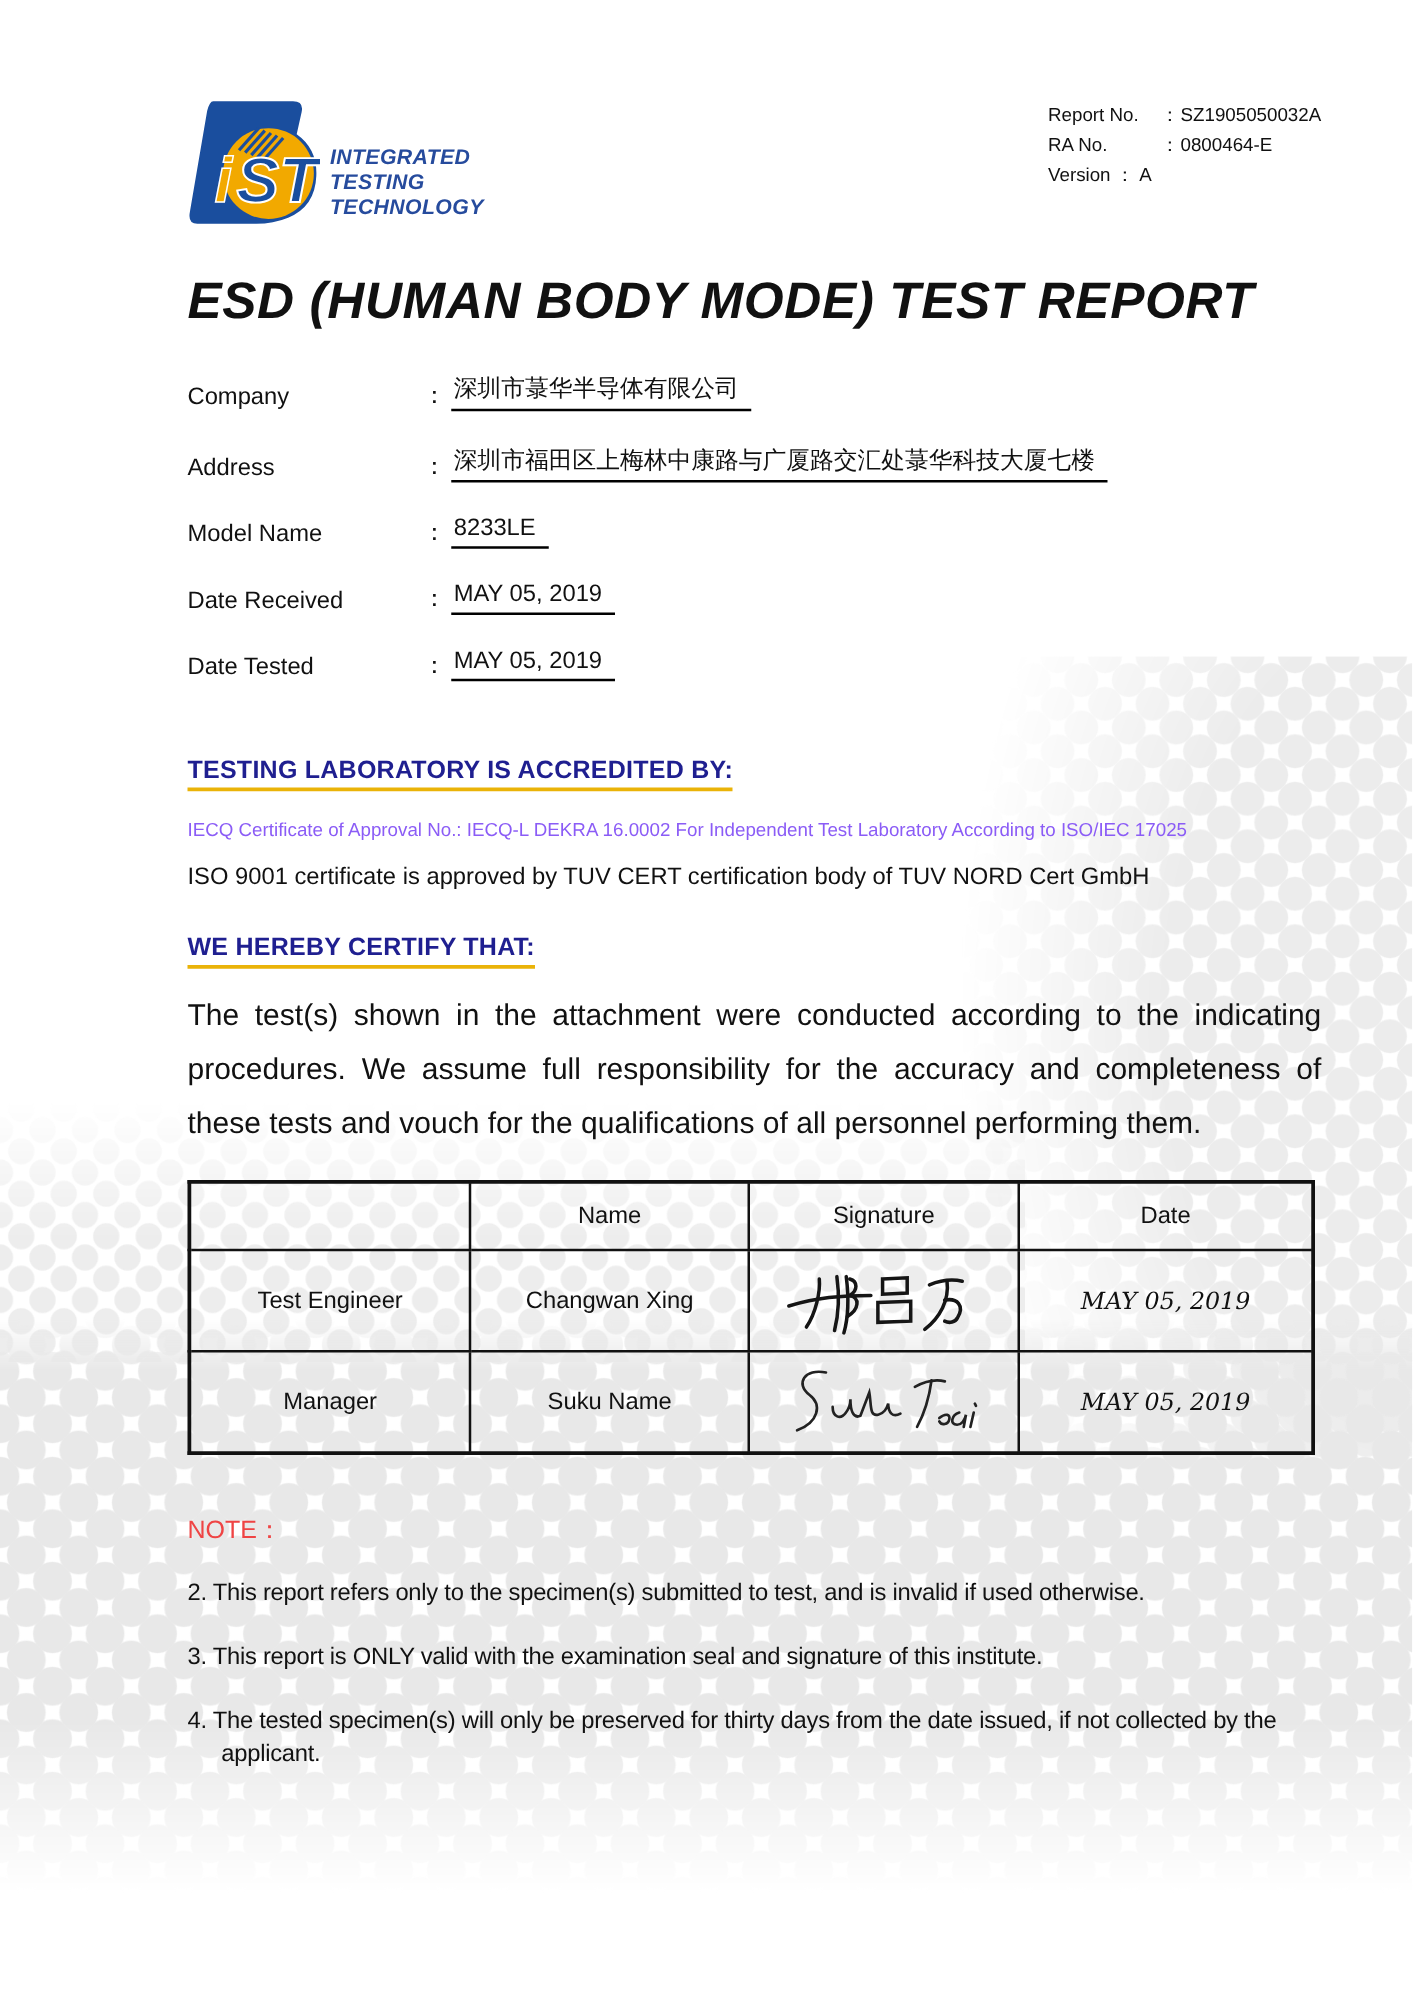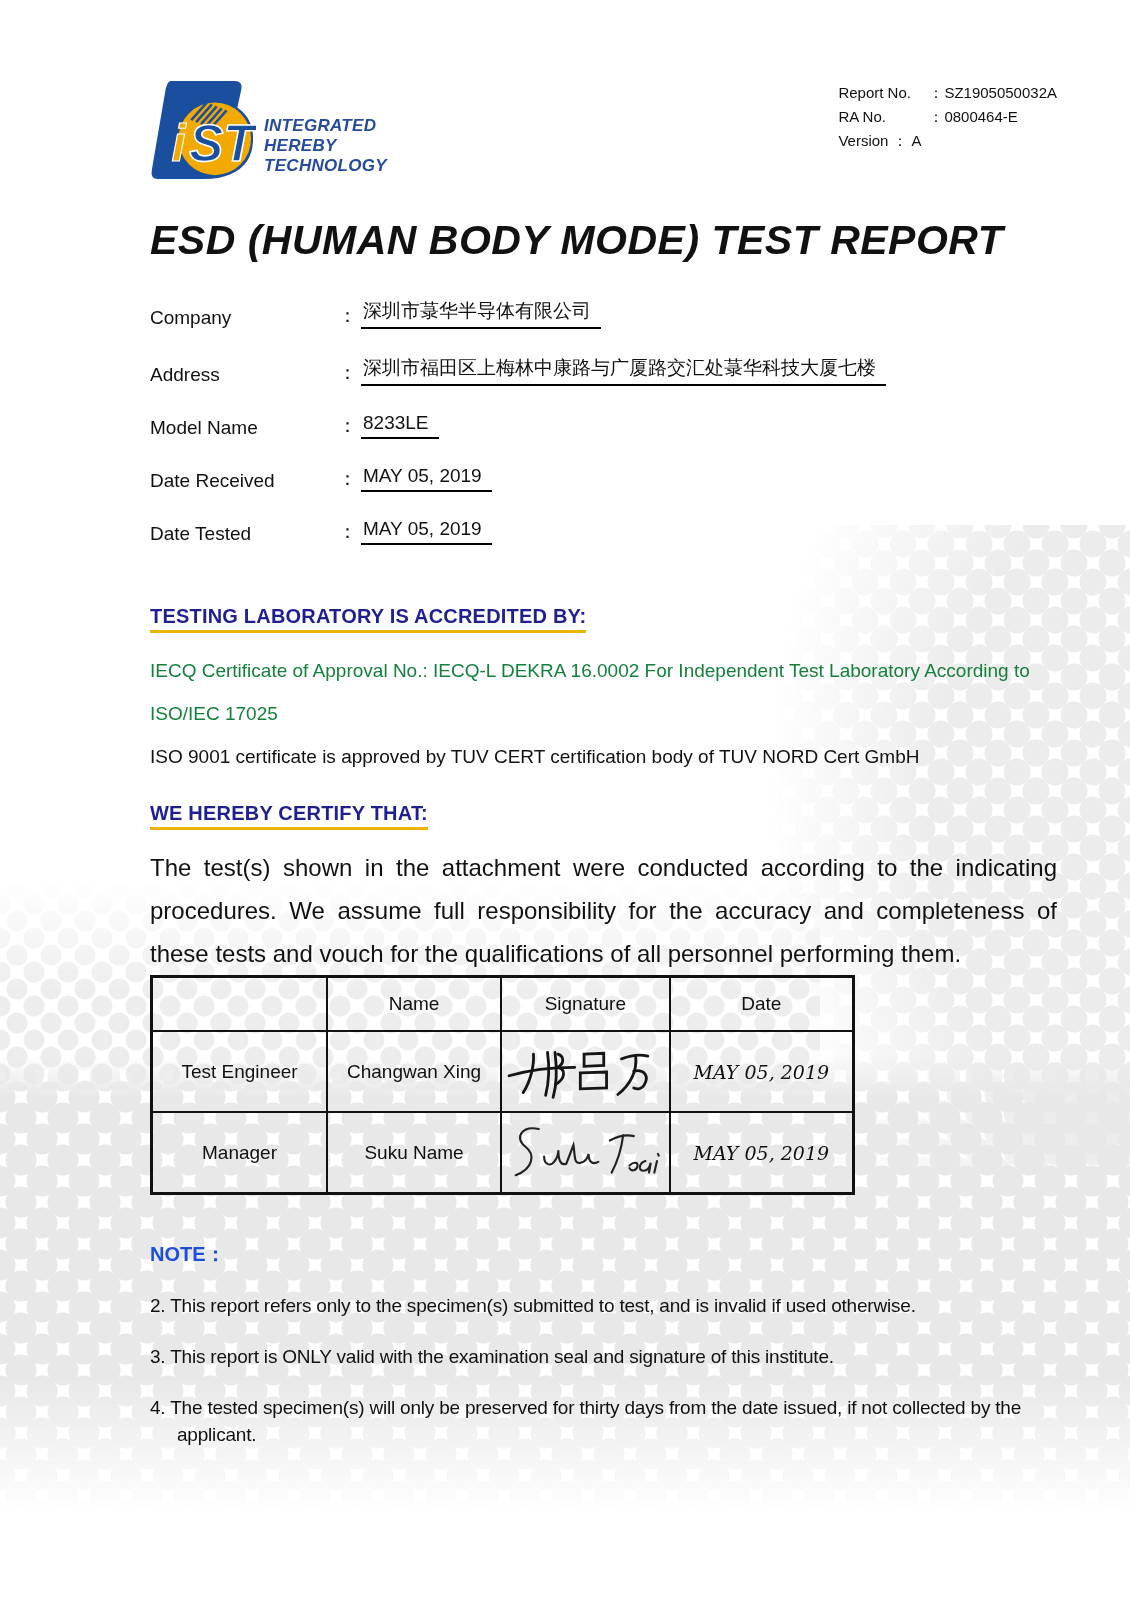--- a/index.html
+++ b/index.html
@@ -55,31 +55,31 @@
   .meta-label{width:90px;}
   .meta-sep{width:16px;}
   .doc-title{margin-top:37px;font-size:41px;font-weight:bold;letter-spacing:.5px;white-space:nowrap;}
   .fields{margin-top:34px;}
   .field-row{display:flex;align-items:flex-end;margin-bottom:26px;font-size:19px;min-height:27px;}
   .field-label{width:188px;flex:none;}
   .field-sep{flex:none;margin-right:4px;}
   .field-value{border-bottom:2px solid #000;padding:0 10px 3px 2px;}
   .sect-heading{font-size:20px;font-weight:bold;color:#1f1f90;margin-top:34px;display:inline-block;
                 border-bottom:3px solid #eab308;padding-bottom:2px;letter-spacing:.2px;}
-  .iecq{color:#15803d;font-size:19px;line-height:43px;margin-top:16px;width:907px;}
+  .iecq{color:#8b5cf6;font-size:15px;line-height:31px;margin-top:16px;width:907px;}
   .iso-line{font-size:19px;margin-top:11px;}
   .certify-para{font-size:24px;line-height:43px;text-align:justify;margin-top:16px;width:907px;}
-  .signoff{border-collapse:collapse;width:705px;border:3px solid #111;}
+  .signoff{border-collapse:collapse;margin-top:24px;width:902px;border:3px solid #111;}
   .signoff td{border:2.5px solid #111;text-align:center;vertical-align:middle;font-size:19px;}
   .signoff .hrow td{height:50px;}
   .signoff .drow td{height:77px;}
   .sig-cell svg{display:block;margin:0 auto;}
   .date-cell{font-family:"DejaVu Serif", serif;font-style:italic;font-size:20px;}
   .col-role{width:25%;} .col-name{width:24.8%;} .col-sig{width:24%;} .col-date{width:26.2%;}
-  .note-heading{font-size:20px;font-weight:bold;color:#1d4ed8;margin-top:46px;}
+  .note-heading{font-size:20px;font-weight:normal;color:#ef4444;margin-top:46px;}
   .note-items{margin-top:24px;}
   .note-item{font-size:19px;line-height:27px;margin-bottom:24px;padding-left:27px;text-indent:-27px;
              letter-spacing:-0.2px;width:920px;}
 </style>
 </head>
 <body>
 
 <div class="dots" id="dots-right"></div>
 <div class="dots" id="dots-table"></div>
 <div class="dots" id="dots-bottom"></div>
@@ -96,21 +96,21 @@
           <line x1="47" y1="44" x2="63" y2="26"></line>
           <line x1="52" y1="46" x2="68" y2="28"></line>
           <line x1="57" y1="48" x2="73" y2="30"></line>
           <line x1="62" y1="50" x2="78" y2="32"></line>
         </g>
         <text x="22" y="84" font-size="52" font-style="italic" font-weight="bold" fill="#f2a900" stroke="#ffffff" stroke-width="1.2" font-family="Liberation Sans, sans-serif">i</text>
         <text x="40" y="84" font-size="52" font-style="italic" font-weight="bold" fill="#1a4e9e" stroke="#ffffff" stroke-width="1.6" font-family="Liberation Sans, sans-serif">ST</text>
       </svg>
       <div class="logo-text">
         <div>INTEGRATED</div>
-        <div>HEREBY</div>
+        <div>TESTING</div>
         <div>TECHNOLOGY</div>
       </div>
     </div>
 
     <div class="meta-block">
       <div class="meta-row">
         <span class="meta-label">Report No.</span>
         <span class="meta-sep">：</span>
         <span>SZ1905050032A</span>
       </div>

